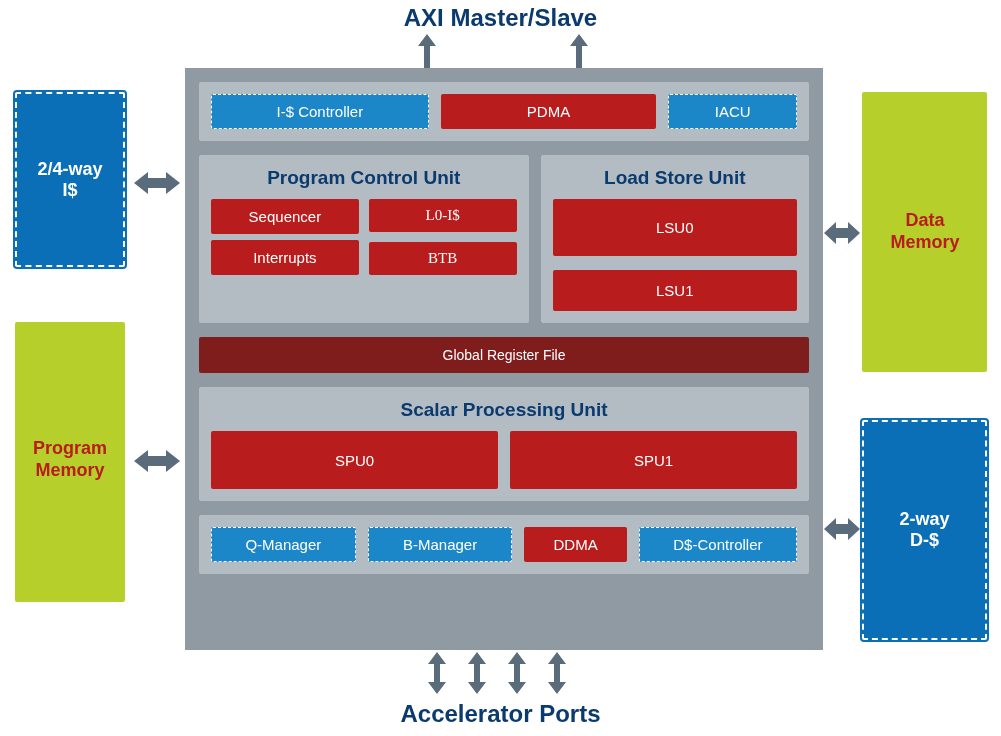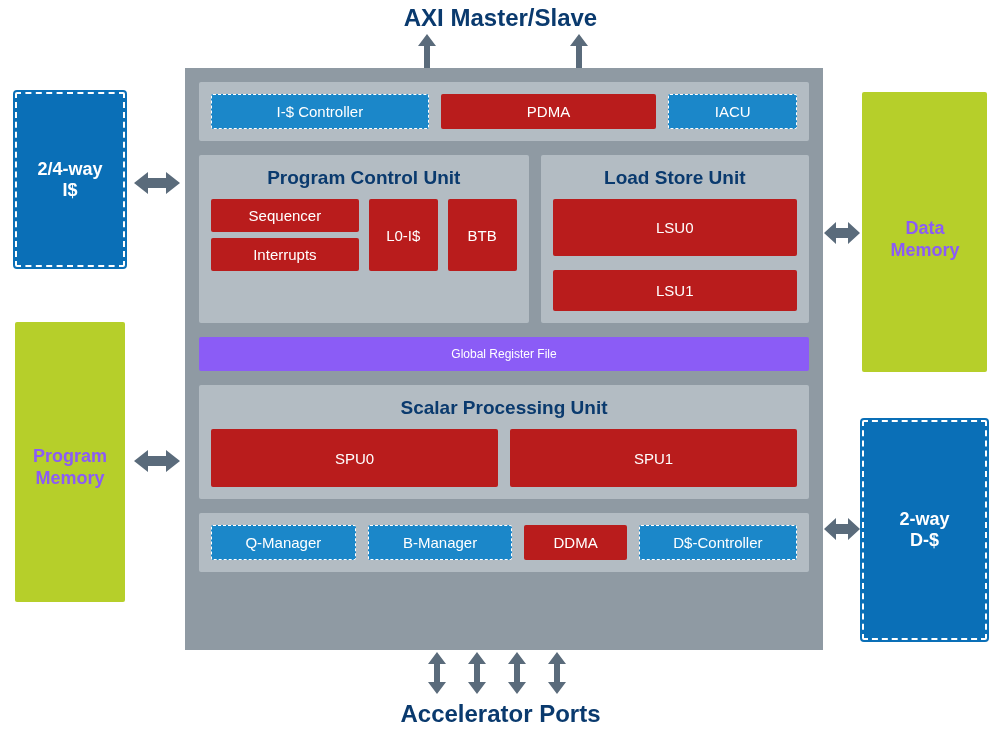--- a/index.html
+++ b/index.html
@@ -84,38 +84,37 @@
     color:#fff;
   }
   .panel-title {
     color:#0a3a6e;
     font-weight:700;
     font-size:19px;
     text-align:center;
     margin-bottom:10px;
   }
   .grf {
-    background:#8b5cf6;
+    background:#7f1d1d;
     color:#fff;
     text-align:center;
     padding:10px;
-    font-size:12px;
+    font-size:14px;
     font-weight:500;
     border-radius:2px;
   }
   .tall { min-height:58px; }
 
   .side-label {
-    color:#8b5cf6;
+    color:#b91c1c;
     font-weight:600;
     font-size:18px;
     line-height:1.2;
     position:absolute;
     text-align:center;
-    margin-top:8px;
   }
 </style>
 </head>
 <body>
 
 <div class="label-top" style="left:0; width:1001px; text-align:center; top:4px;">AXI Master/Slave</div>
 <div class="arrow" style="left:418px; top:34px;">
   <svg width="18" height="34">
       <path d="M9 0 L18 12 L12 12 L12 34 L6 34 L6 12 L0 12 Z" fill="#5a6b7b"></path>
     </svg>
@@ -170,21 +169,21 @@
   </div>
 
   <div class="row" style="">
     <div class="panel" style="flex:1.25">
       <div class="panel-title">Program Control Unit</div>
       <div class="row" style="gap:10px;">
         <div style="flex:1; display:flex; flex-direction:column; gap:6px;">
           <div class="chip">Sequencer</div>
           <div class="chip">Interrupts</div>
         </div>
-        <div style="flex:1; display:flex; gap:10px;">
+        <div style="flex:1; display:flex; flex-direction:column; gap:10px;font-family:Liberation Serif, serif;">
           <div class="chip" style="flex:1">L0-I$</div>
           <div class="chip" style="flex:1">BTB</div>
         </div>
       </div>
     </div>
     <div class="panel" style="flex:1">
       <div class="panel-title">Load Store Unit</div>
       <div style="display:flex; flex-direction:column; gap:14px;">
         <div class="chip" style="padding:20px">LSU0</div>
         <div class="chip" style="padding:12px">LSU1</div>

